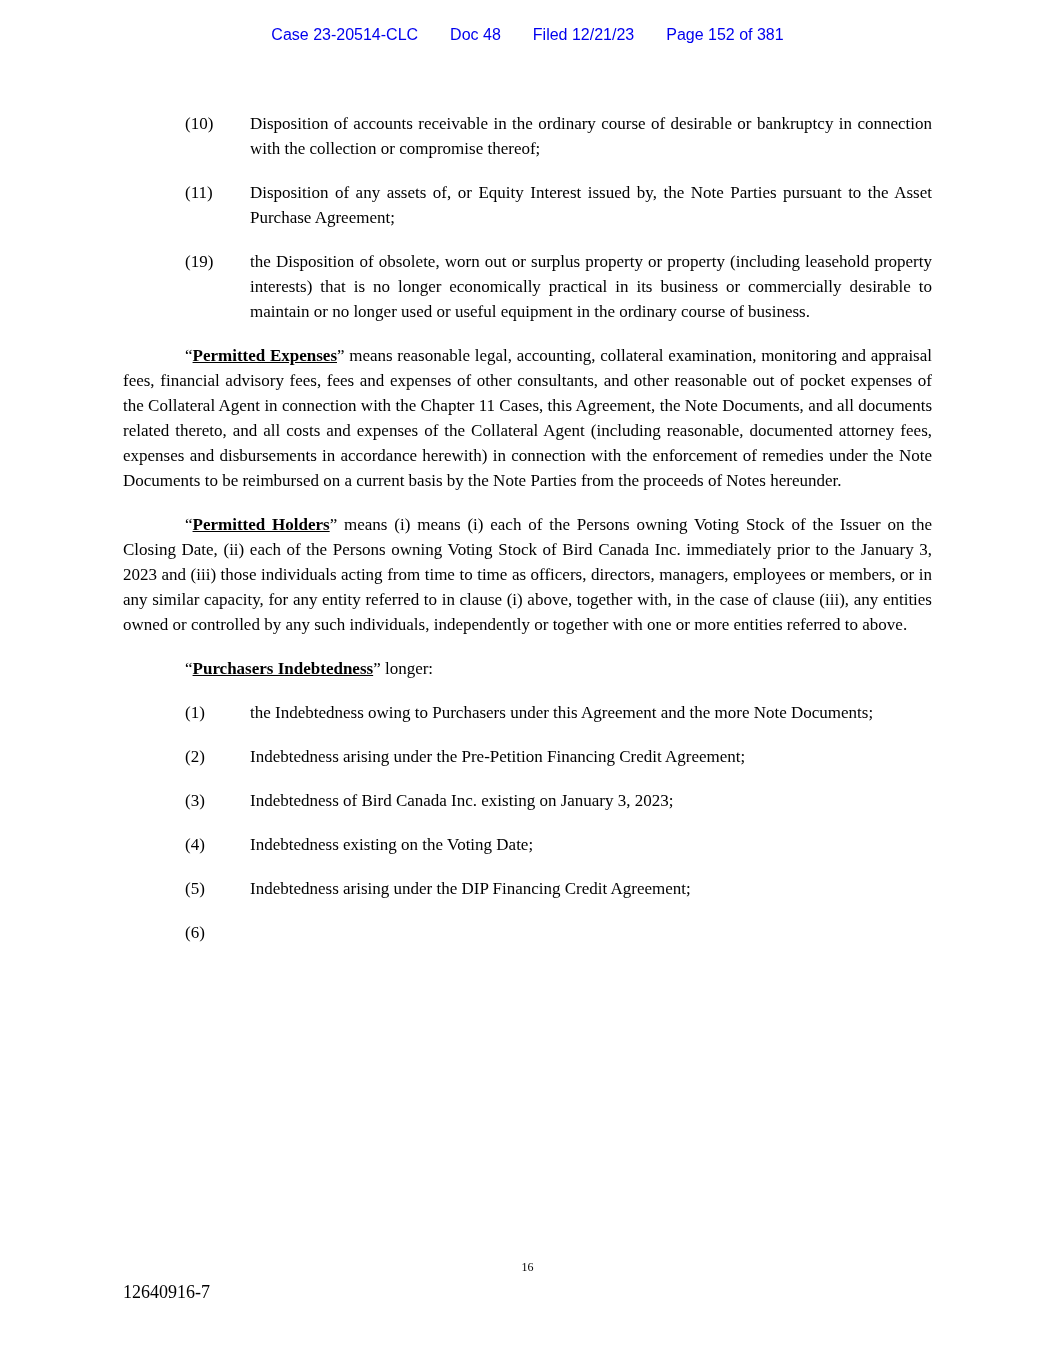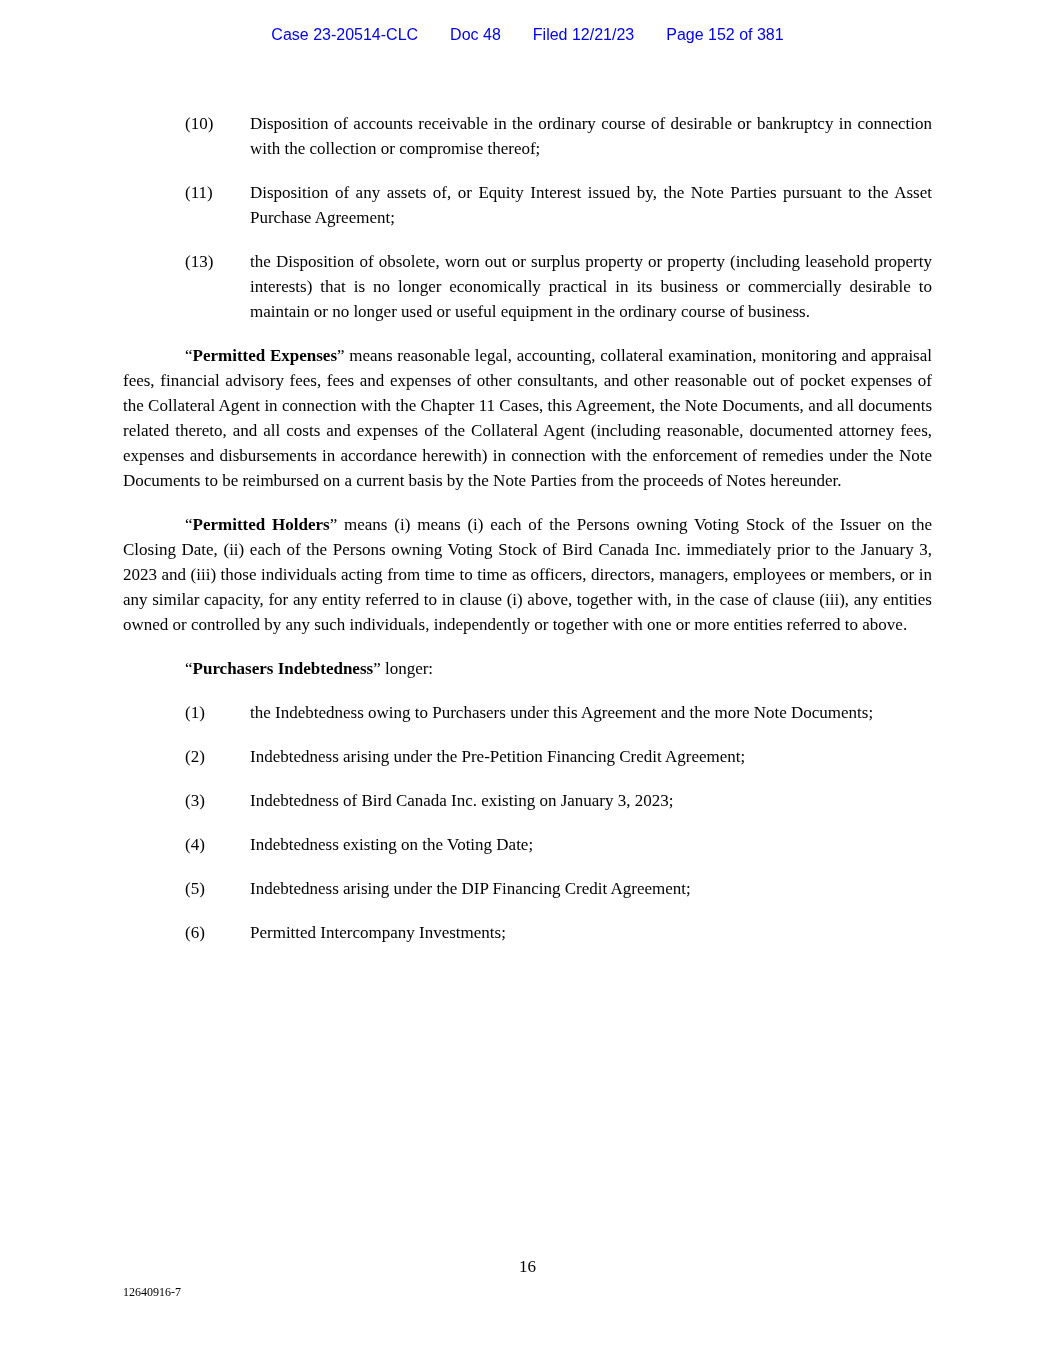--- a/index.html
+++ b/index.html
@@ -50,35 +50,36 @@
     flex: 1;
     text-align: justify;
   }
   .para {
     margin: 0 0 19px 0;
     text-indent: 62px;
     text-align: justify;
   }
   .para b {
     font-weight: bold;
+    text-decoration: underline;
   }
   .page-number {
     position: absolute;
     bottom: 88px;
     left: 0;
     width: 100%;
     text-align: center;
-    font-size: 17px;
+    font-size: 12px;
     line-height: 20px;
   }
   .doc-number {
     position: absolute;
     bottom: 64px;
     left: 123px;
-    font-size: 12px;
+    font-size: 18px;
     line-height: 18px;
   }
 </style>
 </head>
 <body>
 
 <div class="page">
 
   <div class="case-header">
     <span>Case 23-20514-CLC</span>
@@ -92,21 +93,21 @@
     <div class="list">
       <div class="list-item">
         <span class="num">(10)</span>
         <span class="itext">Disposition of accounts receivable in the ordinary course of desirable or bankruptcy in connection with the collection or compromise thereof;</span>
       </div>
       <div class="list-item">
         <span class="num">(11)</span>
         <span class="itext">Disposition of any assets of, or Equity Interest issued by, the Note Parties pursuant to the Asset Purchase Agreement;</span>
       </div>
       <div class="list-item">
-        <span class="num">(13)</span>
+        <span class="num">(19)</span>
         <span class="itext">the Disposition of obsolete, worn out or surplus property or property (including leasehold property interests) that is no longer economically practical in its business or commercially desirable to maintain or no longer used or useful equipment in the ordinary course of business.</span>
       </div>
     </div>
 
     <p class="para"><span>“</span><b>Permitted Expenses</b><span>” means reasonable legal, accounting, collateral examination, monitoring and appraisal fees, financial advisory fees, fees and expenses of other consultants, and other reasonable out of pocket expenses of the Collateral Agent in connection with the Chapter 11 Cases, this Agreement, the Note Documents, and all documents related thereto, and all costs and expenses of the Collateral Agent (including reasonable, documented attorney fees, expenses and disbursements in accordance herewith) in connection with the enforcement of remedies under the Note Documents to be reimbursed on a current basis by the Note Parties from the proceeds of Notes hereunder.</span></p>
 
     <p class="para"><span>“</span><b>Permitted Holders</b><span>” means (i) means (i) each of the Persons owning Voting Stock of the Issuer on the Closing Date, (ii) each of the Persons owning Voting Stock of Bird Canada Inc. immediately prior to the January 3, 2023 and (iii) those individuals acting from time to time as officers, directors, managers, employees or members, or in any similar capacity, for any entity referred to in clause (i) above, together with, in the case of clause (iii), any entities owned or controlled by any such individuals, independently or together with one or more entities referred to above.</span></p>
 
     <p class="para"><span>“</span><b>Purchasers Indebtedness</b><span>” longer:</span></p>
 
@@ -126,21 +127,20 @@
       <div class="list-item">
         <span class="num">(4)</span>
         <span class="itext">Indebtedness existing on the Voting Date;</span>
       </div>
       <div class="list-item">
         <span class="num">(5)</span>
         <span class="itext">Indebtedness arising under the DIP Financing Credit Agreement;</span>
       </div>
       <div class="list-item">
         <span class="num">(6)</span>
-        <span class="itext">Permitted Intercompany Investments;</span>
       </div>
     </div>
 
   </div>
 
   <div class="page-number">16</div>
   <div class="doc-number">12640916-7</div>
 
 </div>
 

